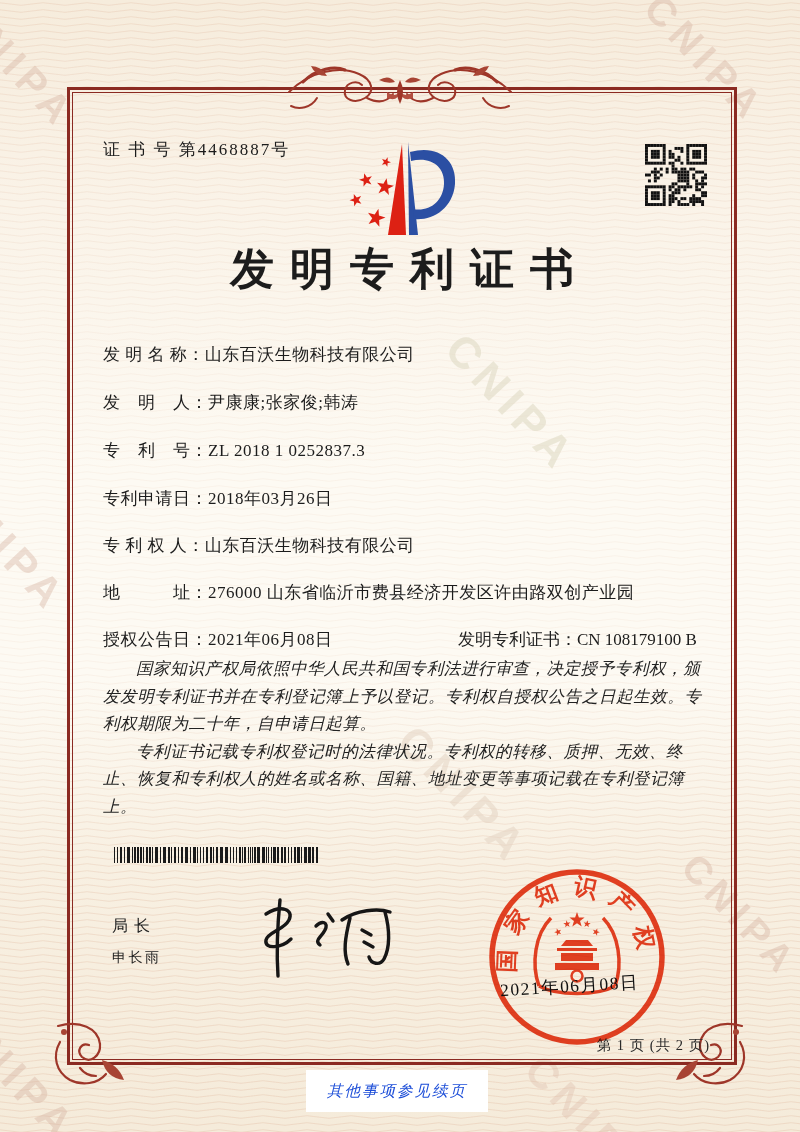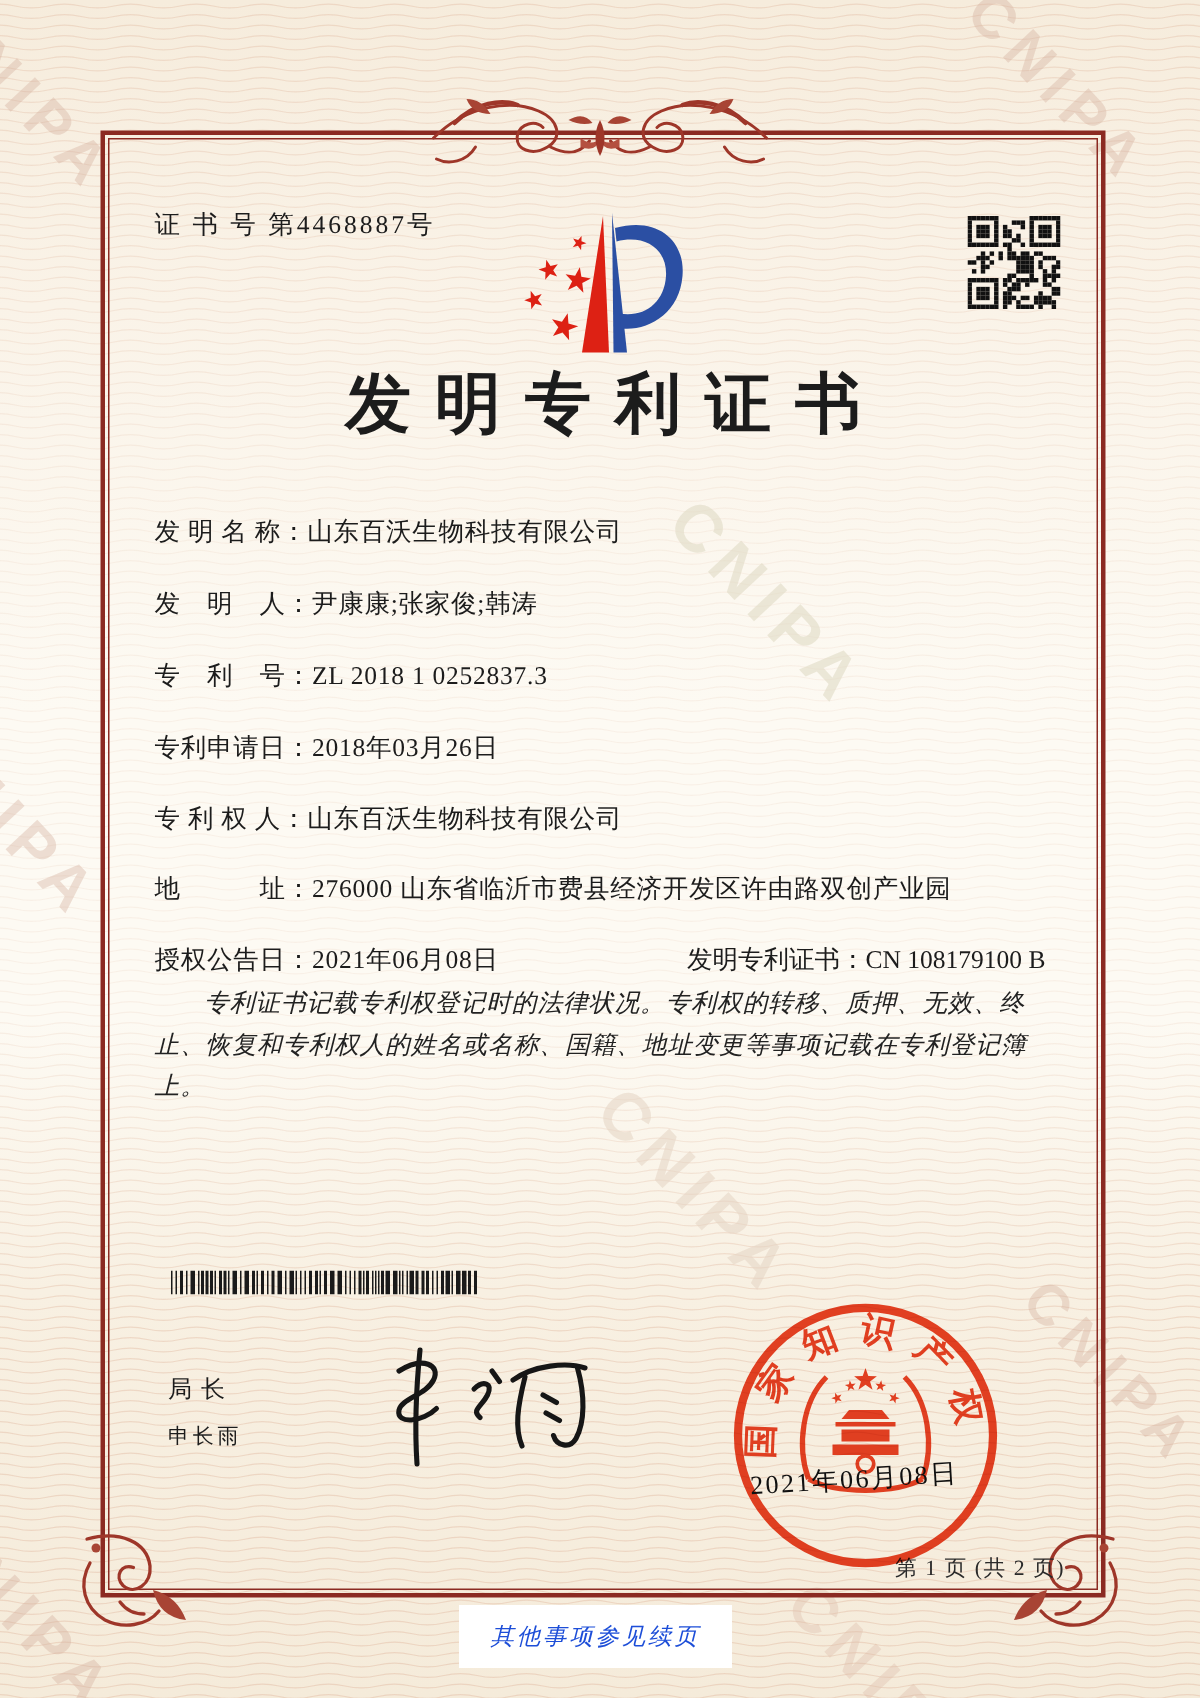--- a/index.html
+++ b/index.html
@@ -522,20 +522,21 @@
 <div class="abs row r0"><span class="lab">发 明 名 称：</span><span class="val">山东百沃生物科技有限公司</span></div>
 <div class="abs row r1"><span class="lab">发　明　人：</span><span class="val">尹康康;张家俊;韩涛</span></div>
 <div class="abs row r2"><span class="lab">专　利　号：</span><span class="val">ZL 2018 1 0252837.3</span></div>
 <div class="abs row r3"><span class="lab">专利申请日：</span><span class="val">2018年03月26日</span></div>
 <div class="abs row r4"><span class="lab">专 利 权 人：</span><span class="val">山东百沃生物科技有限公司</span></div>
 <div class="abs row r5"><span class="lab">地　　　址：</span><span class="val">276000  山东省临沂市费县经济开发区许由路双创产业园</span></div>
 <div class="abs row r6"><span class="lab">授权公告日：</span><span class="val">2021年06月08日</span></div>
 <div class="abs grant"><span class="lab">发明专利证书：</span><span class="val">CN 108179100 B</span></div>
 
 <div class="abs bodytxt">
+  <p>国家知识产权局依照中华人民共和国专利法进行审查，决定授予专利权，颁发发明专利证书并在专利登记簿上予以登记。专利权自授权公告之日起生效。专利权期限为二十年，自申请日起算。</p>
   <p>专利证书记载专利权登记时的法律状况。专利权的转移、质押、无效、终止、恢复和专利权人的姓名或名称、国籍、地址变更等事项记载在专利登记簿上。</p>
 </div>
 
 <svg class="abs barcode" id="barcode" width="204" height="16">
     <rect x="0" y="0" width="1" height="16" fill="#1a1a1a"></rect>
     <rect x="3" y="0" width="1" height="16" fill="#1a1a1a"></rect>
     <rect x="6" y="0" width="2" height="16" fill="#1a1a1a"></rect>
     <rect x="10" y="0" width="1" height="16" fill="#1a1a1a"></rect>
     <rect x="13" y="0" width="3" height="16" fill="#1a1a1a"></rect>
     <rect x="18" y="0" width="1" height="16" fill="#1a1a1a"></rect>

